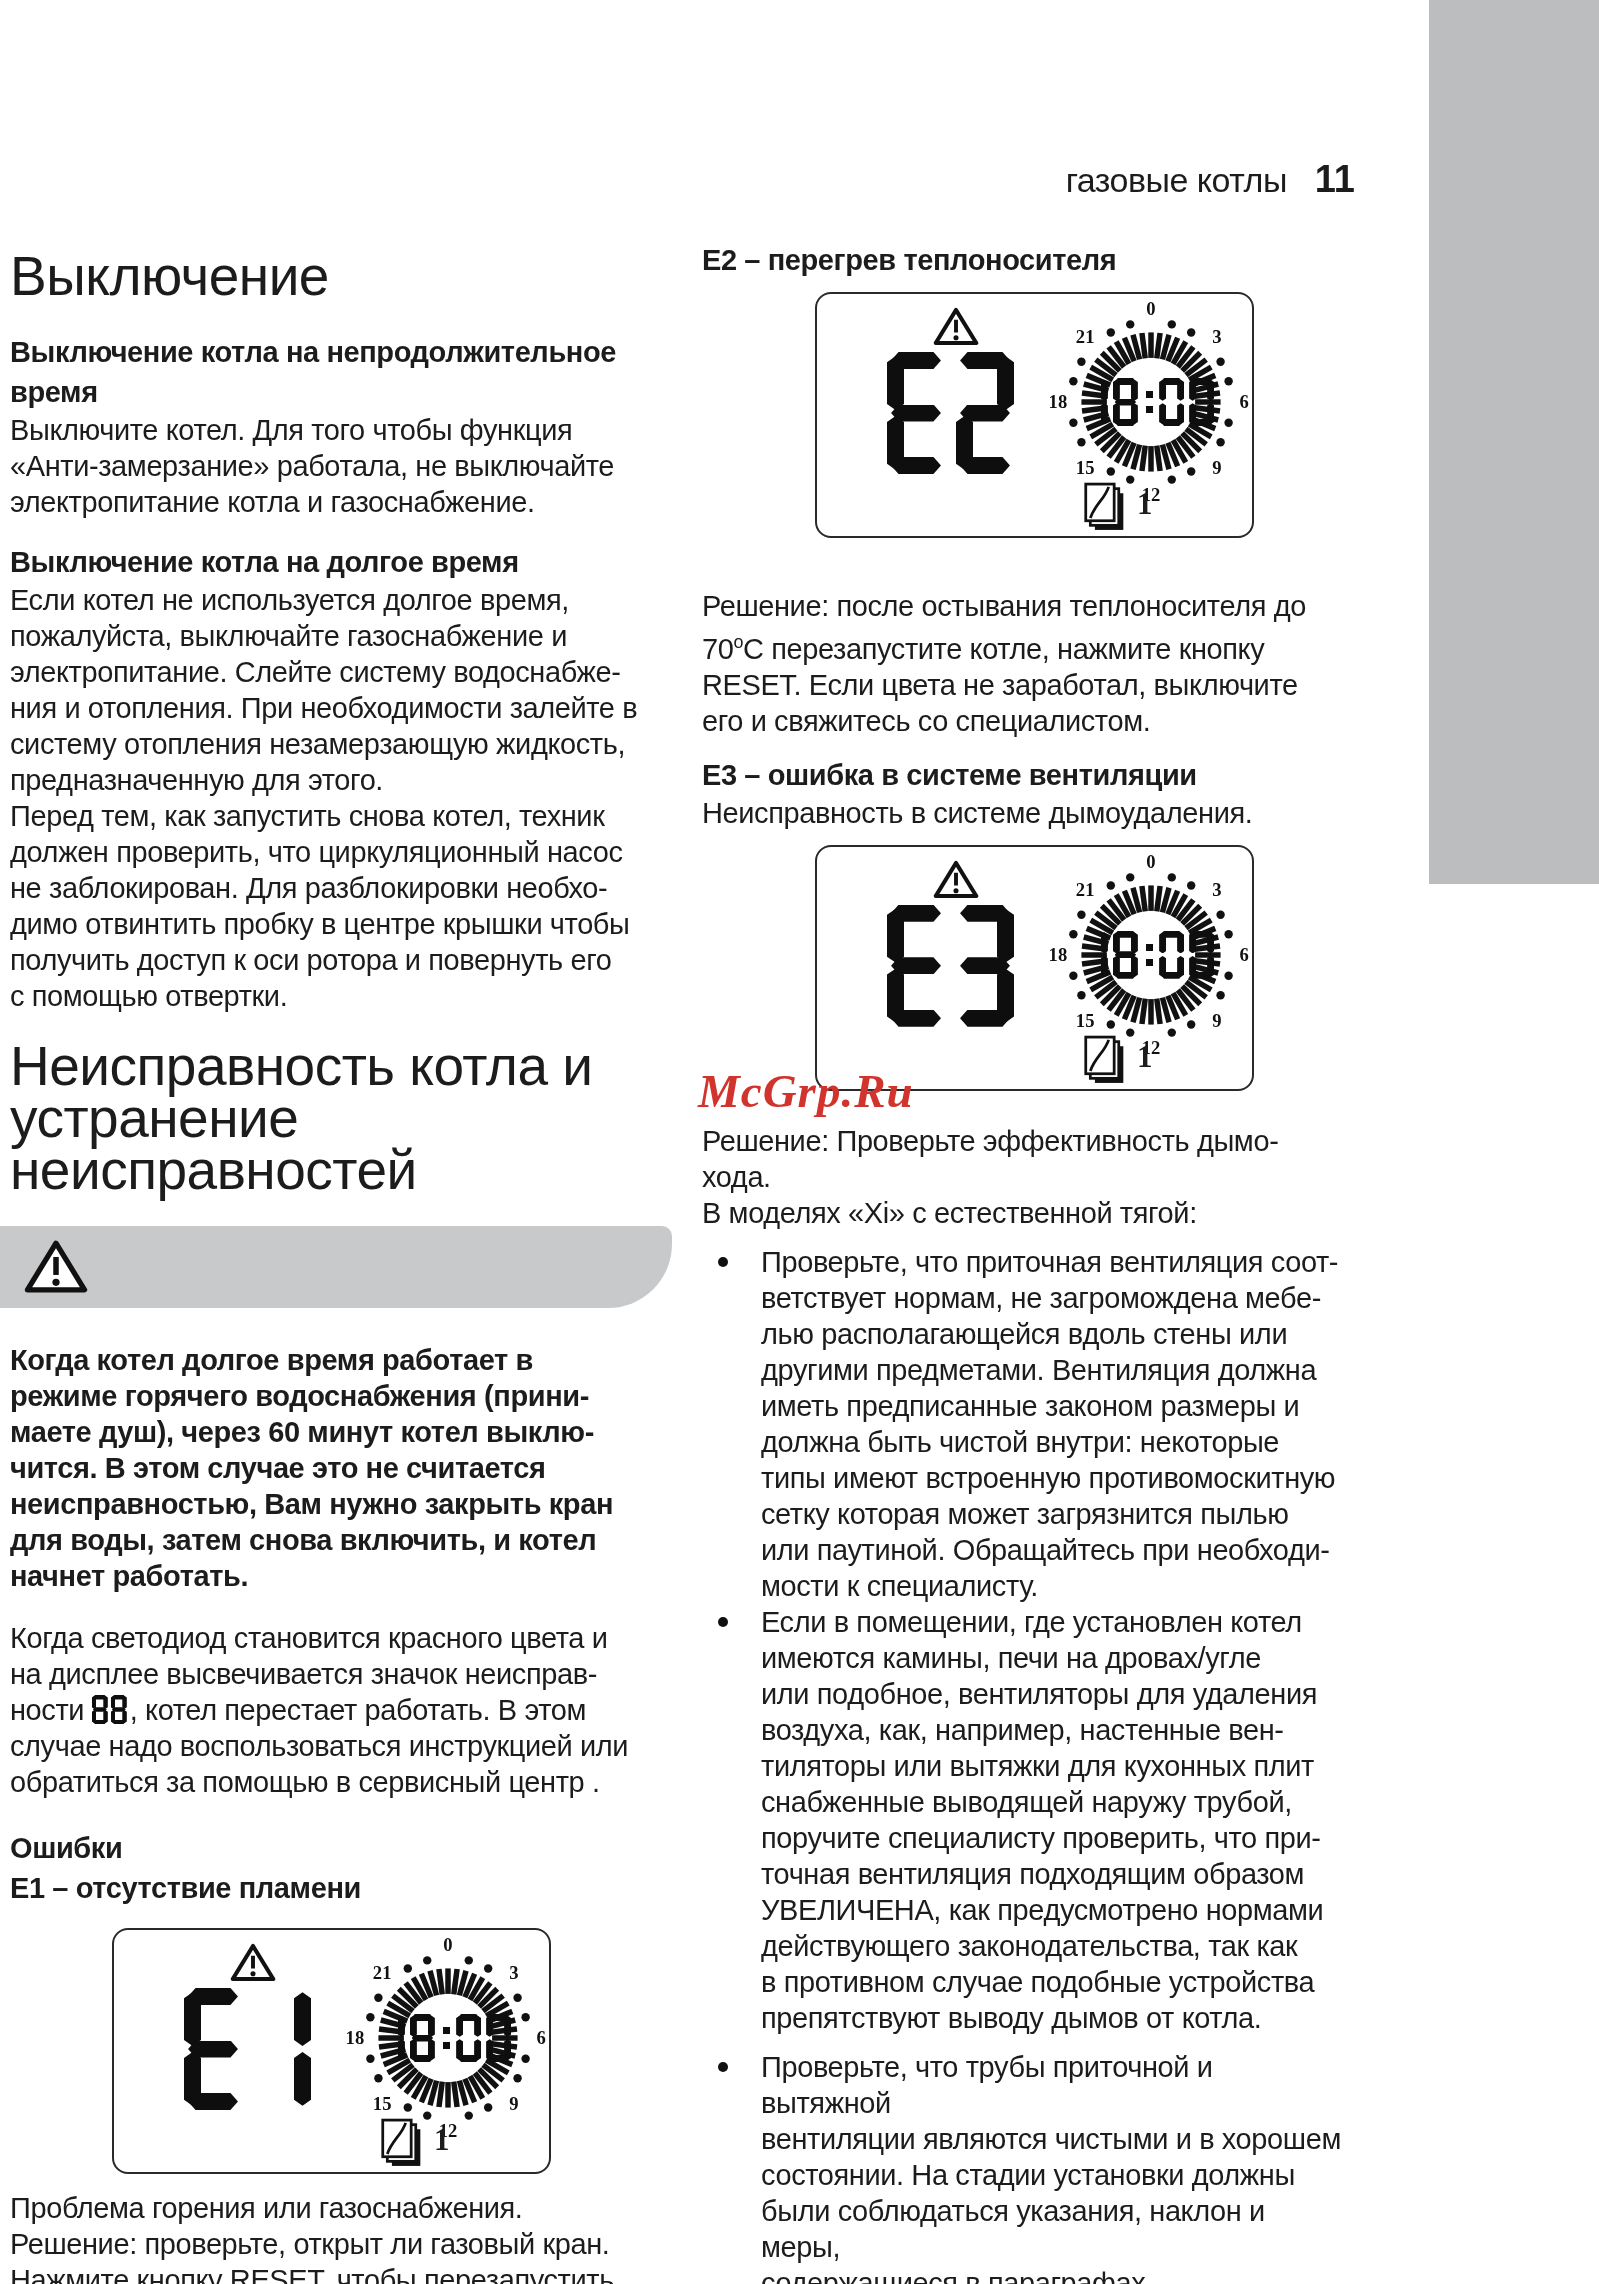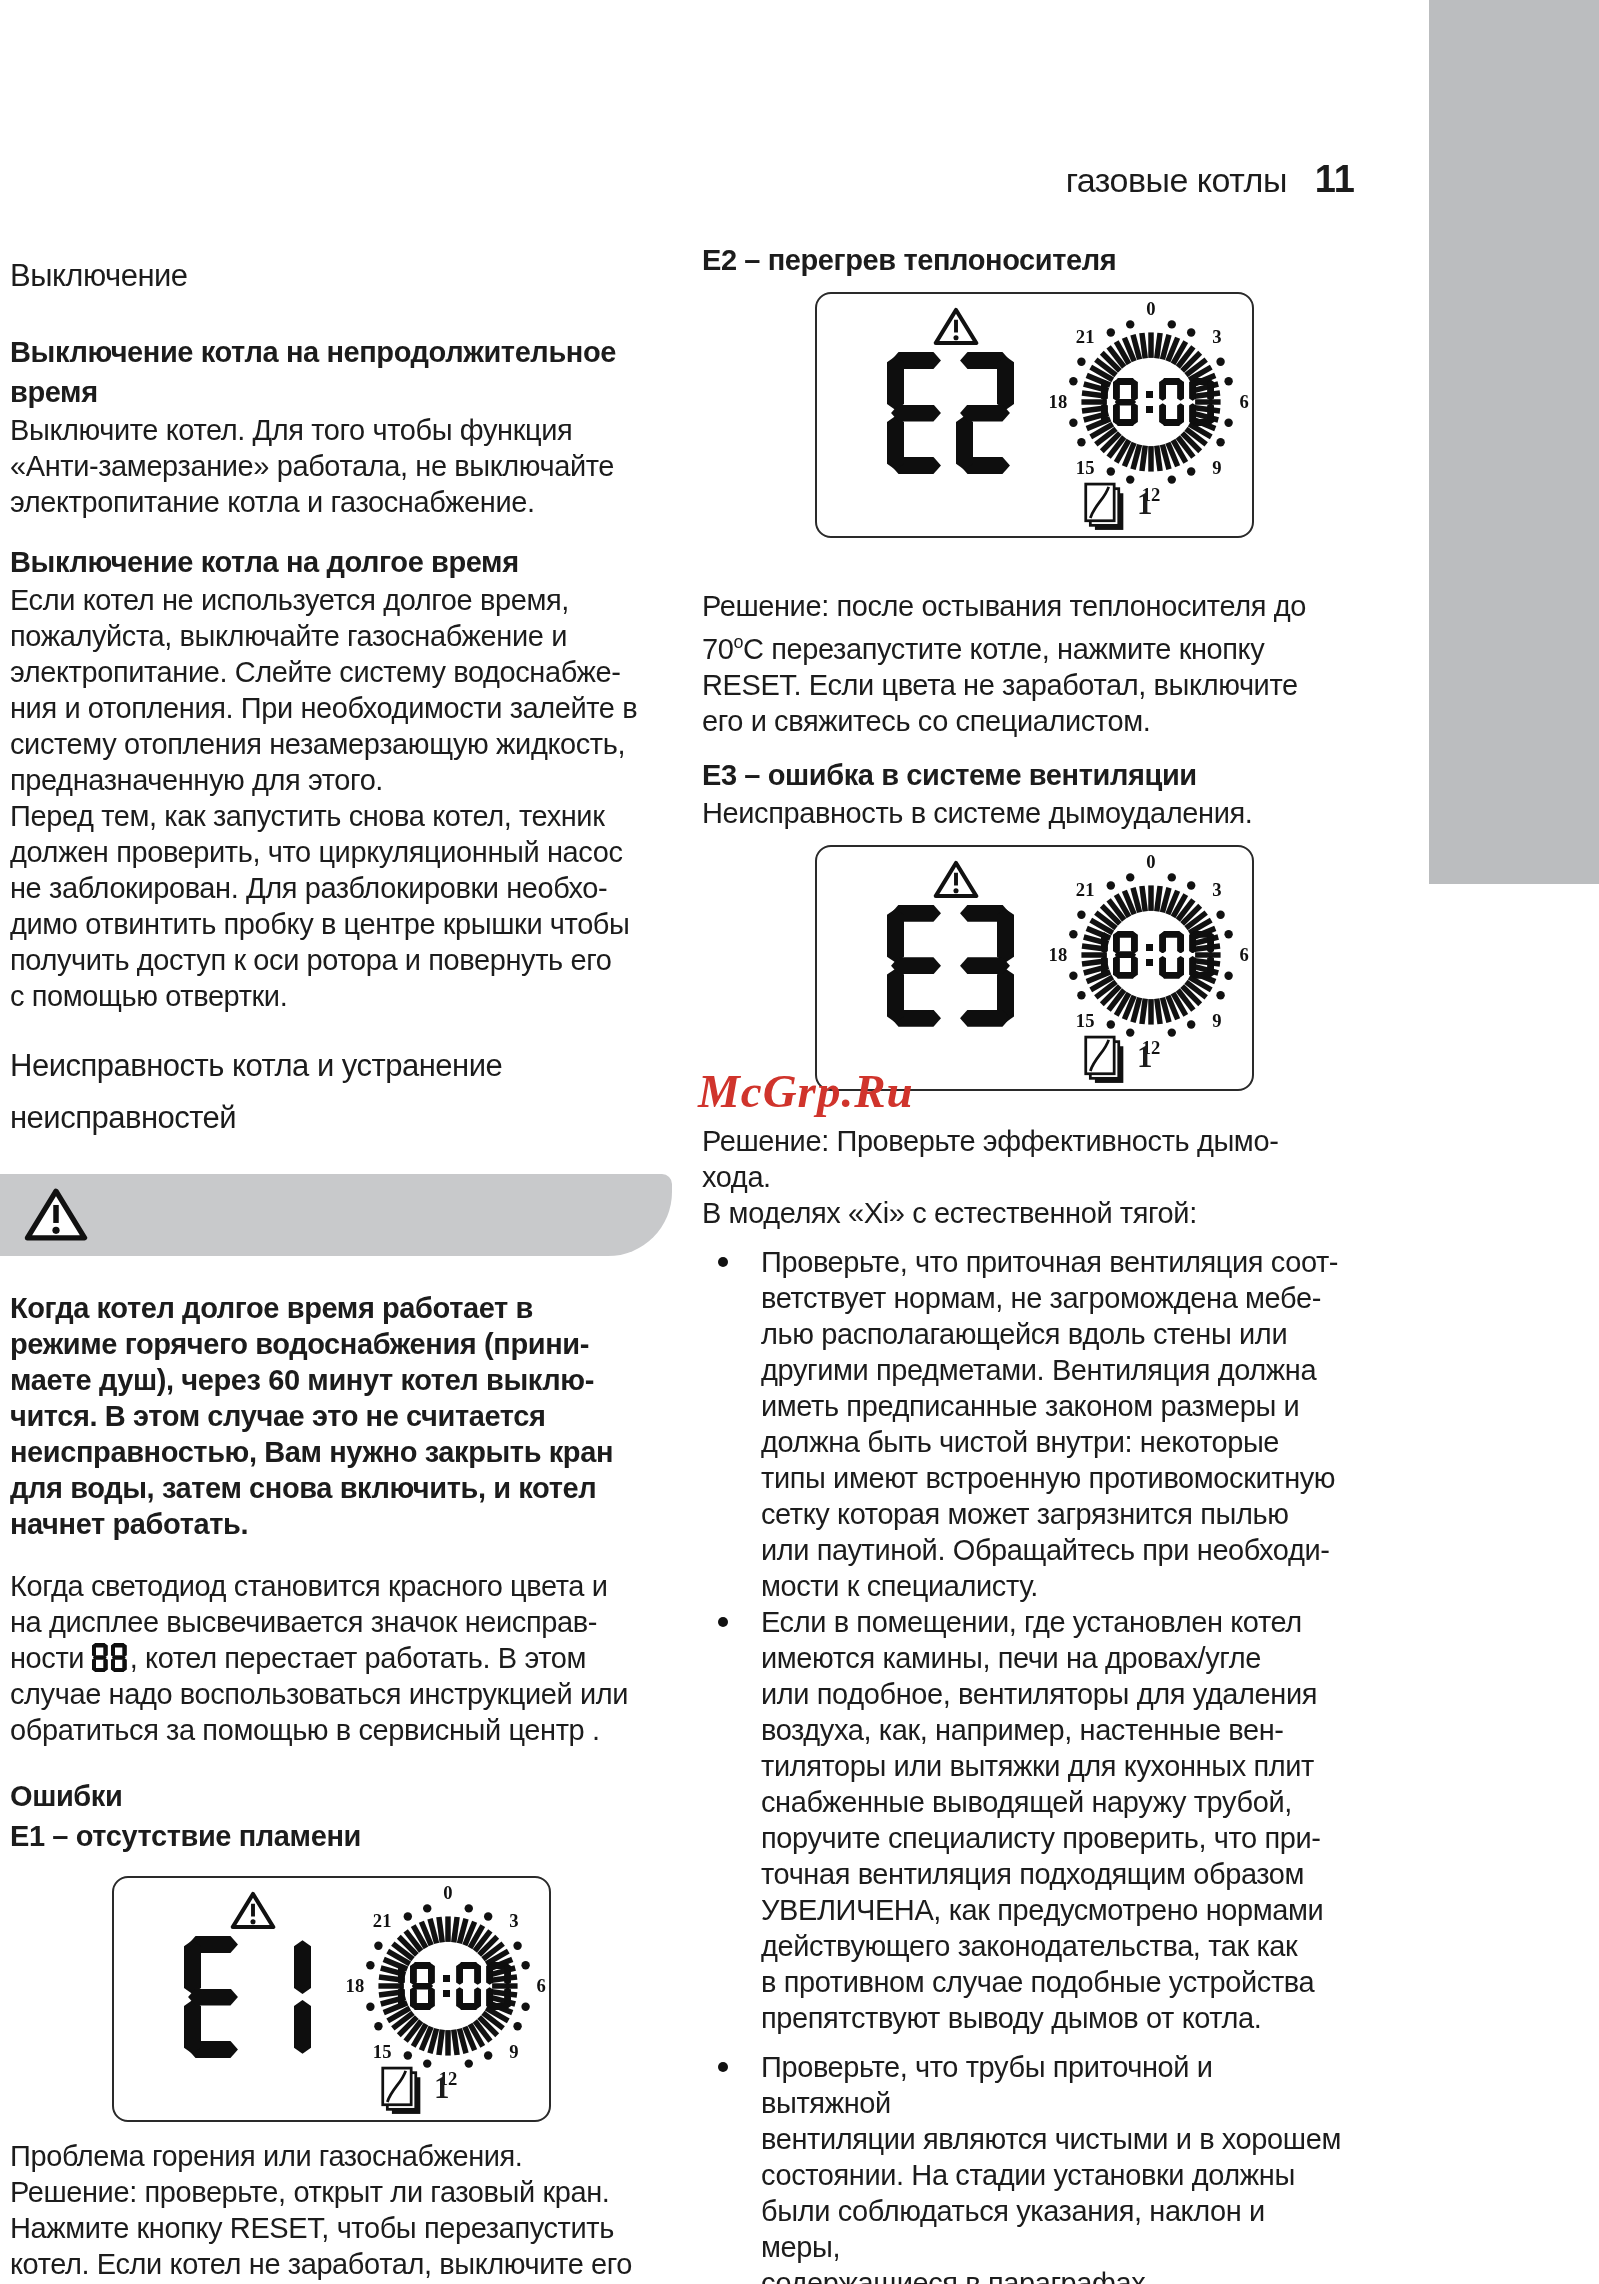--- a/index.html
+++ b/index.html
@@ -1,21 +1,21 @@
 <!DOCTYPE html>
 <html><head>
 <meta charset="utf-8">
 <style>
   html,body{margin:0;padding:0;background:#e8e8e8;}
   .page{position:relative;width:1599px;height:2284px;background:#ffffff;overflow:hidden;
         font-family:"Liberation Sans", sans-serif;color:#1c1c1c;}
   
   .body-text{font-size:29px;line-height:36px;letter-spacing:-0.4px;white-space:pre-line;}
   .bold{font-weight:bold;}
-  .h-big{font-size:31px;line-height:52px;letter-spacing:-0.5px;font-weight:400;white-space:pre-line;}
+  .h-big{font-size:55px;line-height:52px;letter-spacing:-0.5px;font-weight:400;white-space:pre-line;}
   .h-sub{font-size:29px;line-height:40px;font-weight:bold;letter-spacing:-0.4px;white-space:pre-line;}
   sup{font-size:62%;vertical-align:super;}
   
   .col-left{position:absolute;left:10px;top:0;width:660px;}
   .col-right{position:absolute;left:702px;top:0;width:655px;}
   
   .page-header{position:absolute;top:158px;right:244px;display:flex;align-items:baseline;gap:28px;}
   .page-header .ht{font-size:34px;letter-spacing:-0.5px;}
   .page-header .pn{font-size:38px;font-weight:bold;}
   

